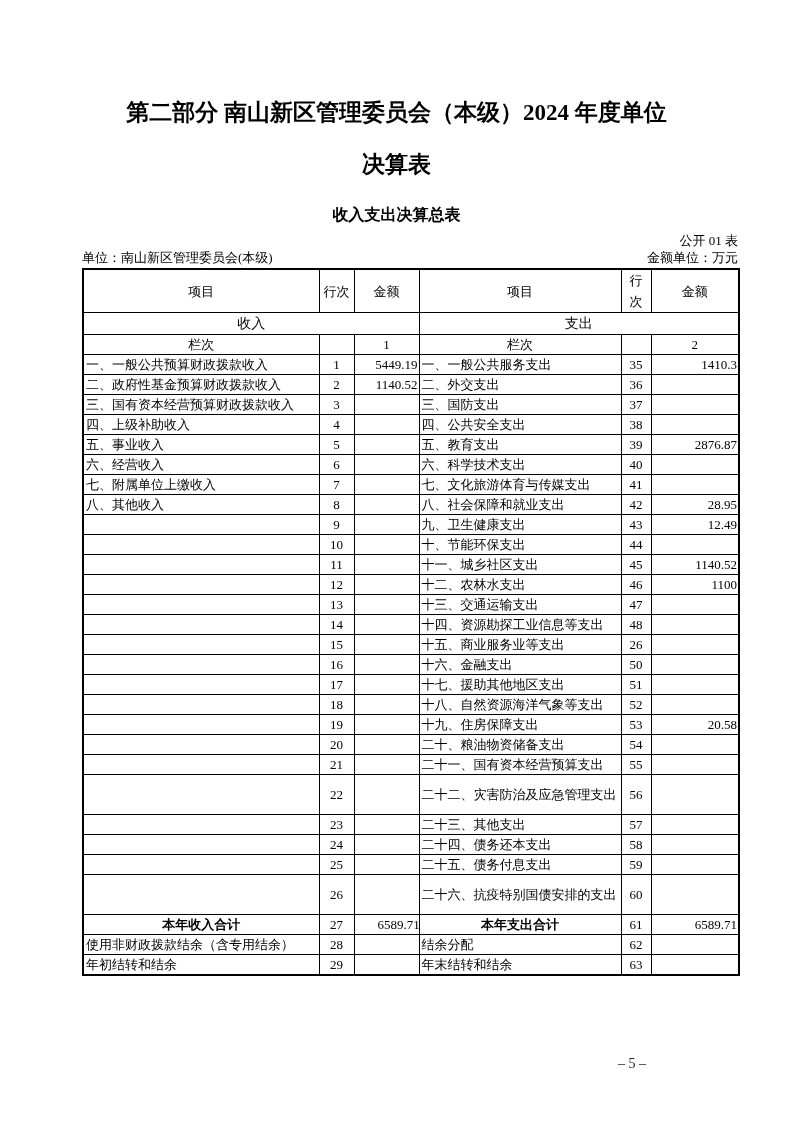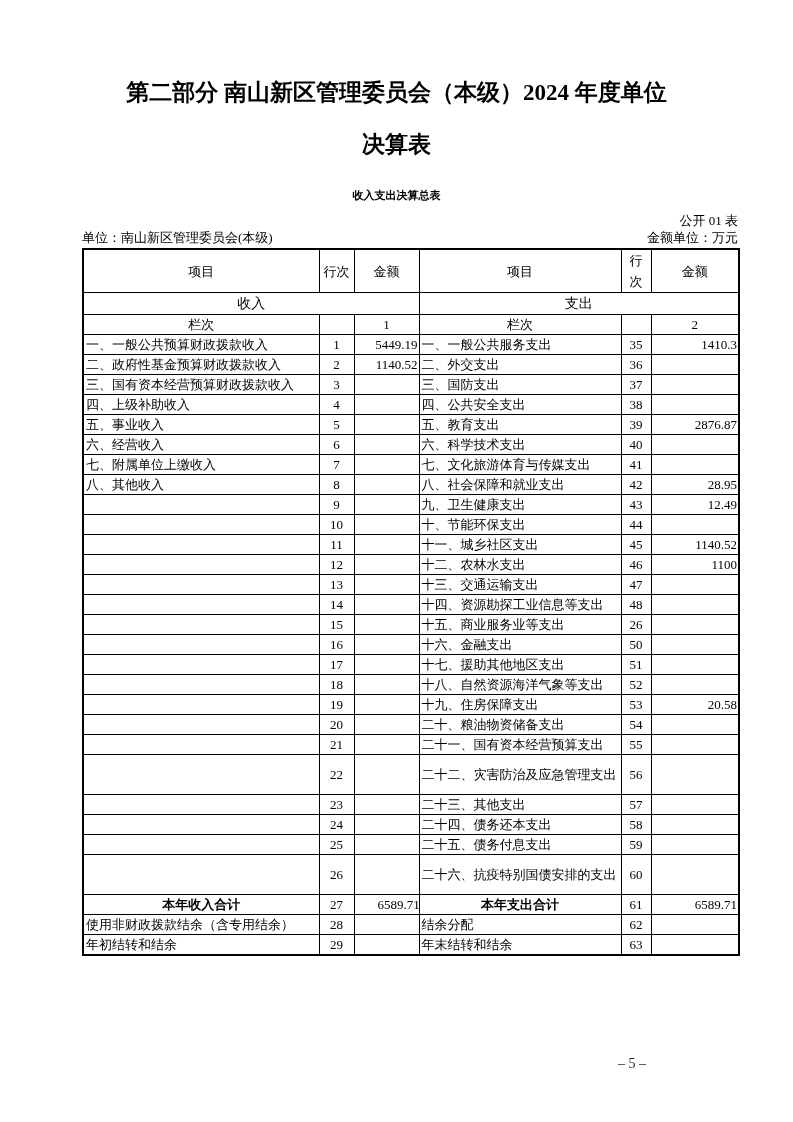--- a/index.html
+++ b/index.html
@@ -5,24 +5,24 @@
   * { box-sizing: border-box; }
   html, body { margin: 0; padding: 0; }
   body {
     width: 793px; height: 1122px;
     background: #ffffff;
     color: #000;
     font-family: "Liberation Serif", "DejaVu Serif", serif;
     position: relative;
     overflow: hidden;
   }
-  .doc-title { padding-top: 78px; text-align: center; font-weight: bold; font-size: 23px; }
+  .doc-title { padding-top: 98px; text-align: center; font-weight: bold; font-size: 23px; }
   .doc-title .t-line { line-height: 30px; }
   .doc-title .t-line + .t-line { margin-top: 22px; }
-  .sub-title { text-align: center; font-size: 11px; font-weight: 600; margin-top: 24px; line-height: 22px; }
+  .sub-title { text-align: center; font-size: 16px; font-weight: 600; margin-top: 24px; line-height: 22px; }
   .table-code { text-align: right; font-size: 13px; margin: 7px 55px 0 0; line-height: 15px; padding-left: 14px; }
   .meta-row {
     display: flex; justify-content: space-between;
     margin: 1px 55px 2px 82px; font-size: 13px; line-height: 17px;
   }
   table.fa-table {
     margin-left: 82px; width: 656px;
     border-collapse: collapse; table-layout: fixed;
     border: 2px solid #000;
   }

